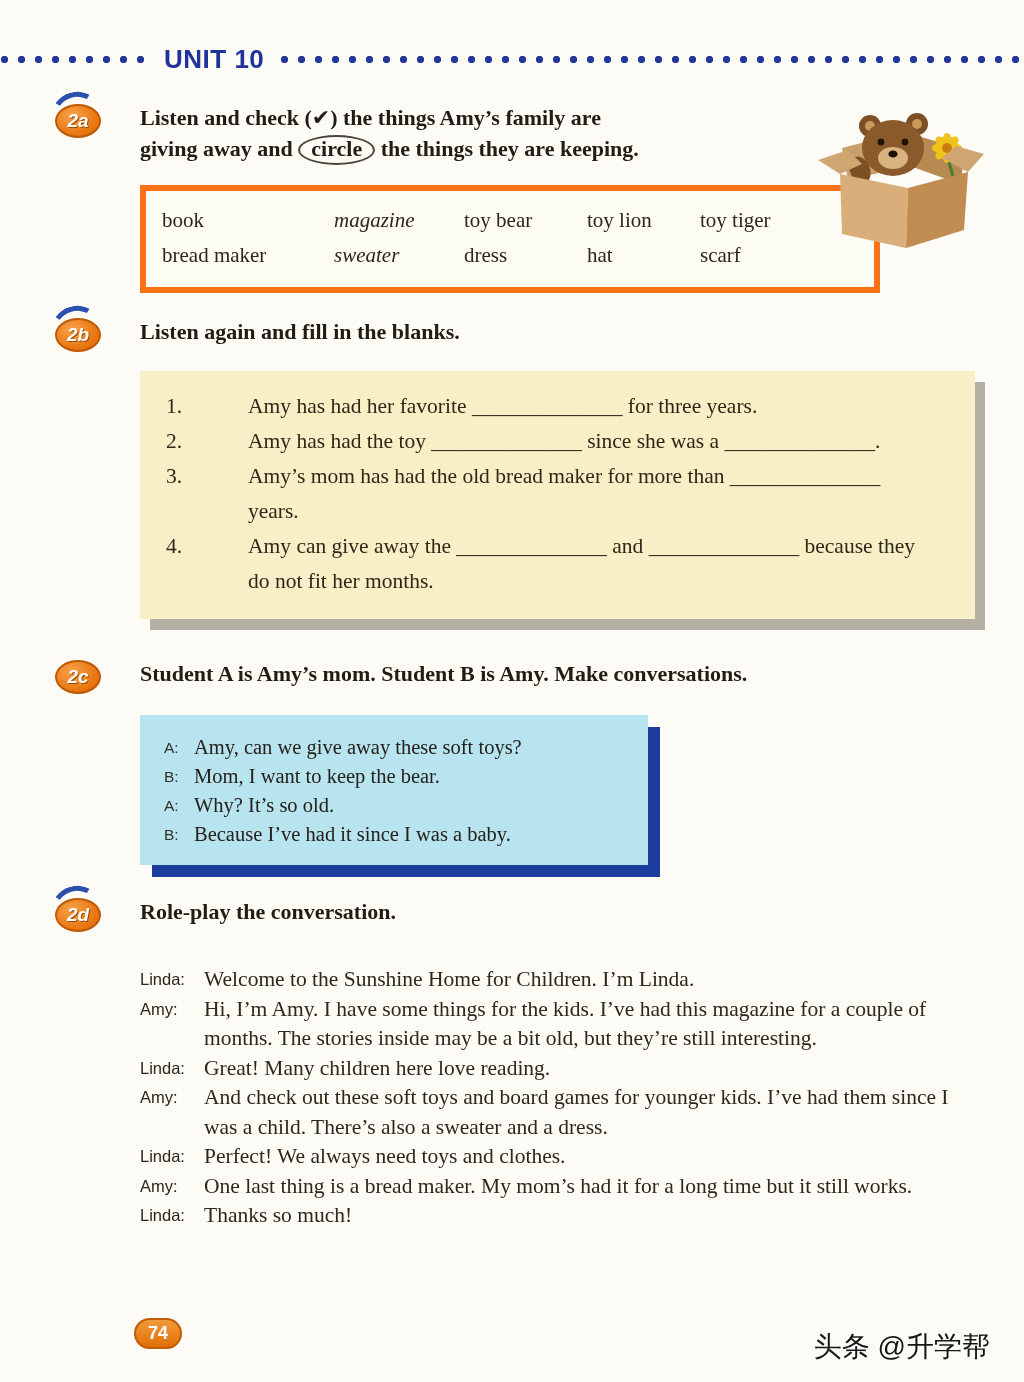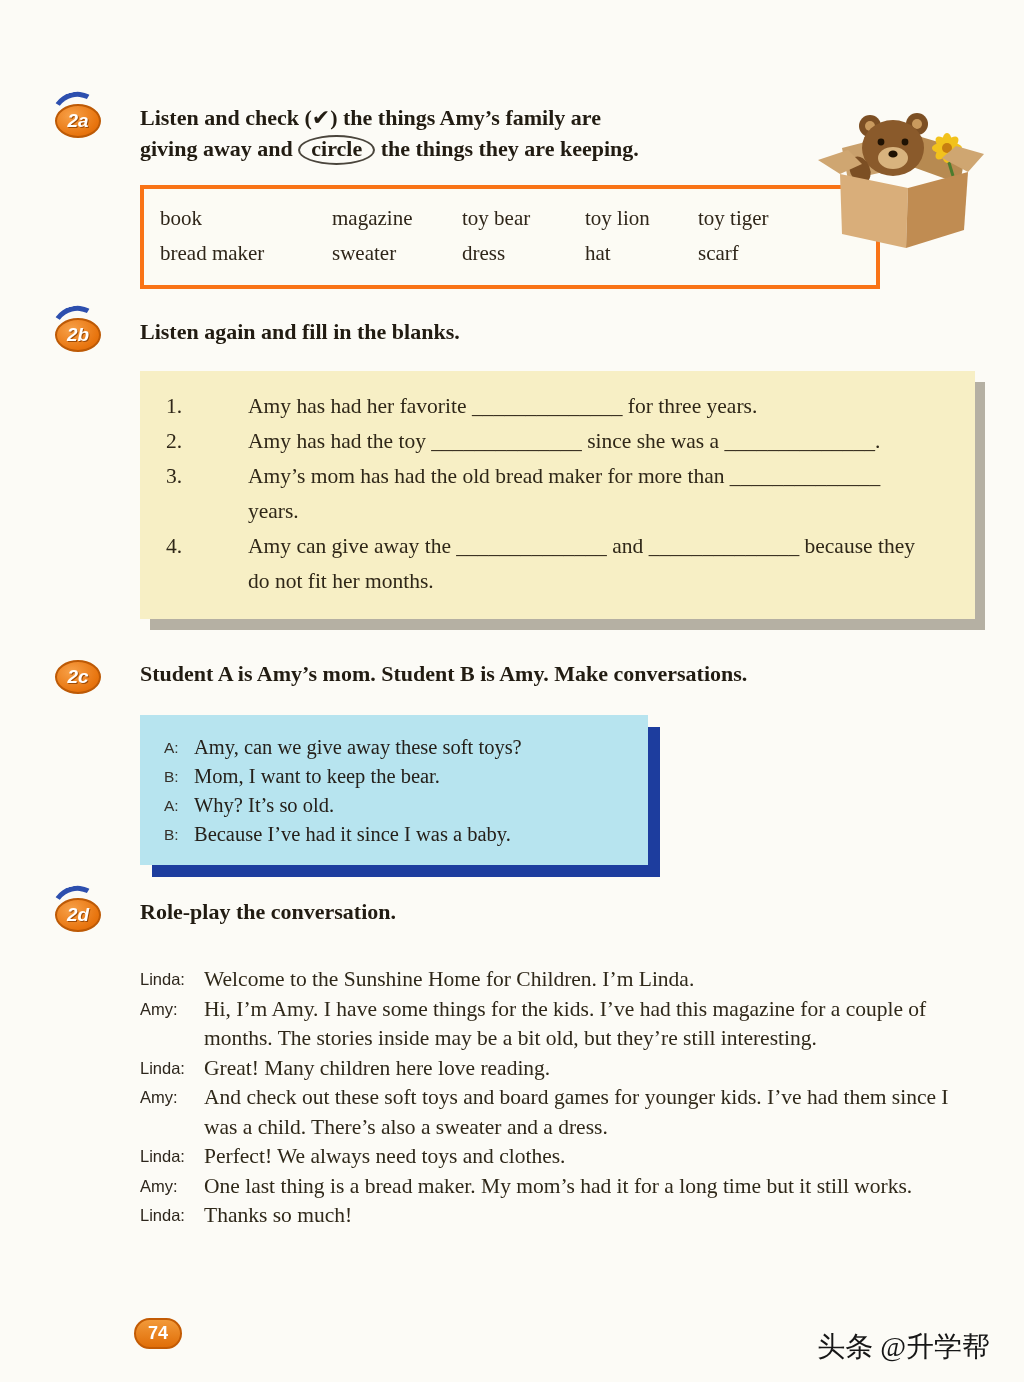--- a/index.html
+++ b/index.html
@@ -44,24 +44,24 @@
     position:absolute; left:-3px; top:-8px; width:48px; height:42px;
     border:5px solid transparent; border-top-color:#2d4fae; border-radius:50%;
     transform:rotate(-14deg);
   }
 
   .instr { font-weight:bold; font-size:22px; line-height:31px; color:#221c12; padding-top:10px; }
   .check { font-family:"DejaVu Sans",sans-serif; font-weight:bold; }
   .circled { display:inline-block; border:2.5px solid #4a453c; border-radius:50%; padding:0 11px 2px 11px; line-height:24px; }
 
   
-  .word-box { margin-top:20px; width:740px; border:4px solid #f97316; background:#fcfbf4; padding:12px 8px 14px 16px; }
+  .word-box { margin-top:20px; width:740px; border:6px solid #f97316; background:#fcfbf4; padding:12px 8px 14px 16px; }
   .word-table { width:100%; border-collapse:collapse; font-size:21px; color:#2f2619; }
   .word-table td { padding:5px 0; white-space:nowrap; }
-  .word-table .c1 { width:172px; } .word-table .c2 { width:130px; }
+  .word-table .c1 { width:172px; } .word-table .c2 { width:130px;font-style:italic; }
   .word-table .c3 { width:123px; } .word-table .c4 { width:113px; }
 
   .bear-art { position:absolute; right:4px; top:2px; }
 
   
   .cream-box { margin-top:24px; width:835px; background:#f7efc5;
     box-shadow:10px 11px 0 rgba(122,115,94,.55);
     padding:18px 24px 20px 26px; }
   .fill-item { display:flex; font-size:21.5px; line-height:35px; color:#2f2718; }
   .fill-item .num { width:34px; flex:none; }
@@ -80,27 +80,32 @@
   .role-line { display:flex; font-size:21.5px; line-height:29.5px; color:#2f2819; }
   .role-line .spk2 { width:64px; flex:none; font-family:"Liberation Sans",sans-serif; font-size:16.5px; line-height:29.5px; color:#2d261c; }
   .role-line .txt { flex:1; }
 
   
   .page-pill { position:absolute; left:134px; top:1318px; width:48px; height:31px;
     background:linear-gradient(#f29a3a,#e06e08); border:2px solid #c35b04; border-radius:16px;
     color:#fff; font-family:"Liberation Sans",sans-serif; font-weight:bold; font-size:18px;
     display:flex; align-items:center; justify-content:center; }
   .watermark { position:absolute; right:34px; top:1328px; font-size:28px; color:#161616;
-    font-family:Liberation Serif, serif; }
+    font-family:Liberation Sans, sans-serif; }
 </style>
 </head>
 <body>
 
 <div class="page">
 
+  <header class="top-rule">
+    <div class="dots dots-left"></div>
+    <span class="unit-label">UNIT 10</span>
+    <div class="dots dots-right"></div>
+  </header>
 
   <section class="sec s2a">
     <div class="badge">
       <span class="arc"></span>
       <span class="pill">2a</span>
     </div>
     <div class="content">
       <p class="instr" style="width:640px;"><span>Listen and check (</span><span class="check">✔</span><span>) the things Amy’s family are</span><br><span>giving away and </span><span class="circled">circle</span><span> the things they are keeping.</span></p>
       <div class="word-box">
         <table class="word-table">

